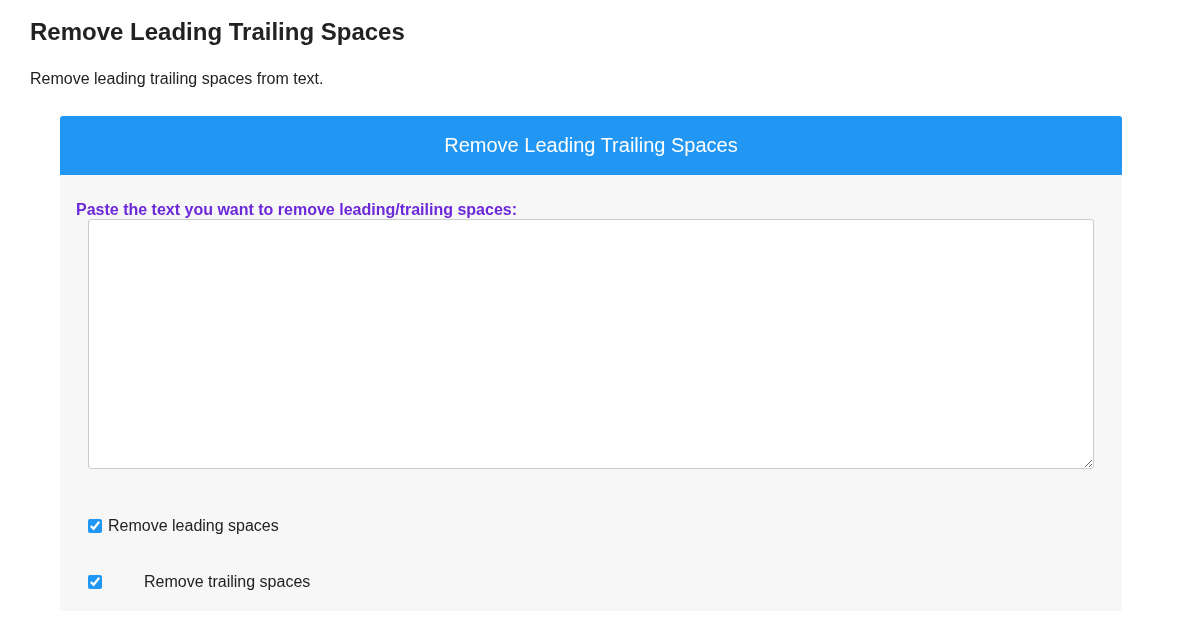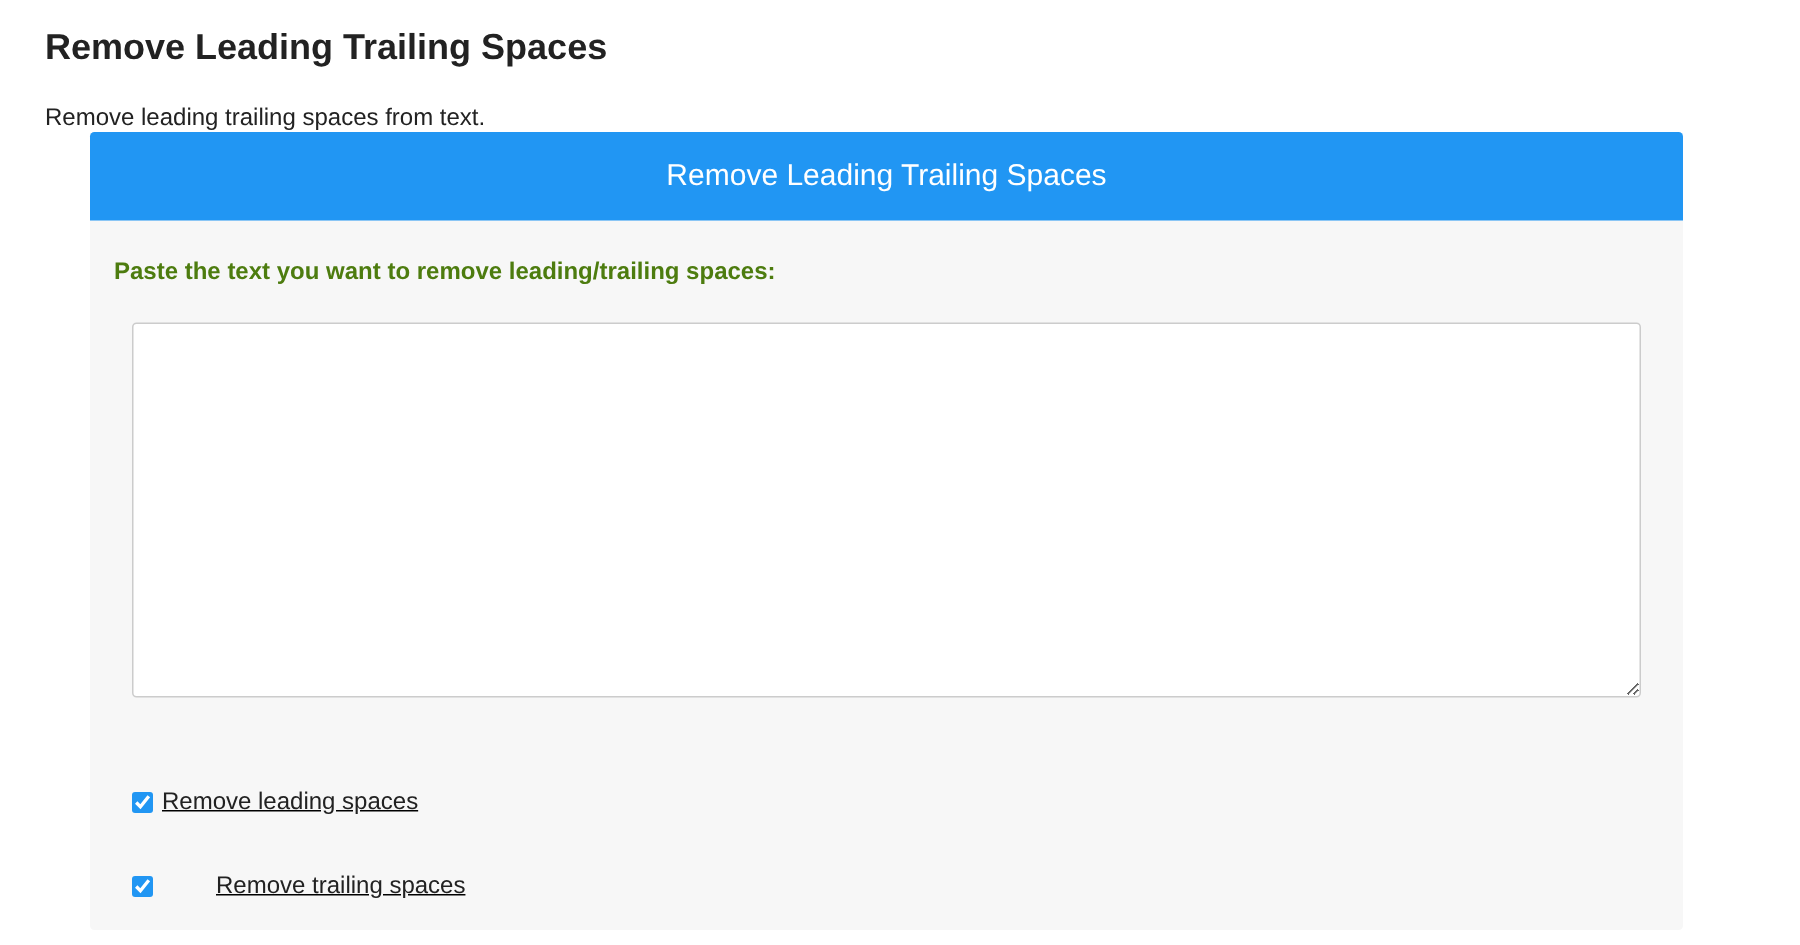--- a/index.html
+++ b/index.html
@@ -19,20 +19,21 @@
     }
     .page-title {
       font-size: 24px;
       font-weight: 600;
       color: #222;
       margin-bottom: 24px;
     }
     .page-description {
       font-size: 16px;
       color: #222;
+      margin-bottom: 28px;
     }
     .tool-panel {
       margin-left: 30px;
       width: 1062px;
       background: #f7f7f7;
       border-radius: 3px;
     }
     .tool-header {
       background: #2196f3;
       color: #ffffff;
@@ -43,41 +44,39 @@
     .tool-header-title {
       font-size: 20px;
       font-weight: 400;
     }
     .tool-body {
       padding: 26px 16px 16px 16px;
     }
     .input-label {
       font-size: 16px;
       font-weight: bold;
-      color: #4d7c0f;
-      margin-bottom: 24px;
+      color: #6d28d9;
       display: block;
     }
     .textarea-wrapper {
       padding: 0 12px;
     }
     .text-input {
       width: 100%;
       height: 250px;
       border: 1px solid #ccc;
       border-radius: 3px;
       background: #ffffff;
       padding: 10px;
       font-size: 14px;
       font-family: Arial, Helvetica, sans-serif;
       resize: both;
     }
     .checkbox-group {
-      margin-top: 52px;
-      text-decoration: underline;
+      margin-top: 40px;
     }
     .checkbox-row {
       padding: 4px 12px;
       margin-bottom: 30px;
       font-size: 16px;
       color: #222;
       display: flex;
       align-items: center;
     }
     .checkbox-row:last-child {

